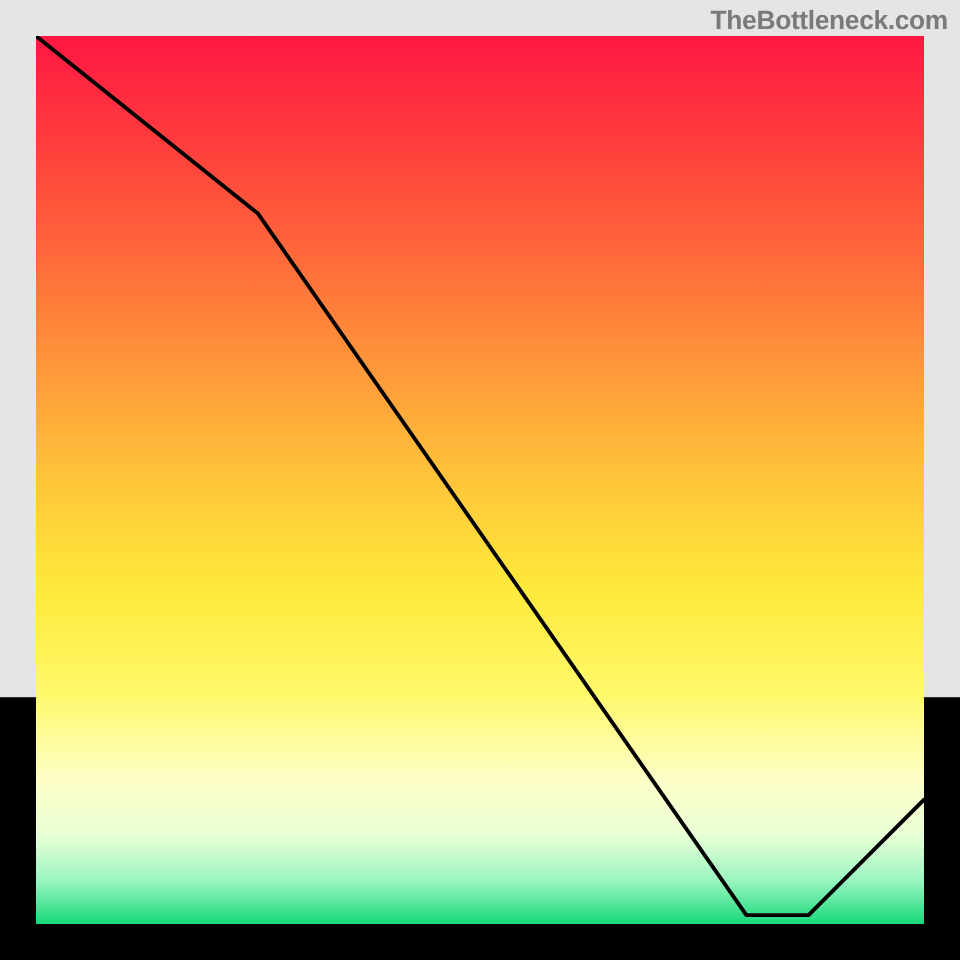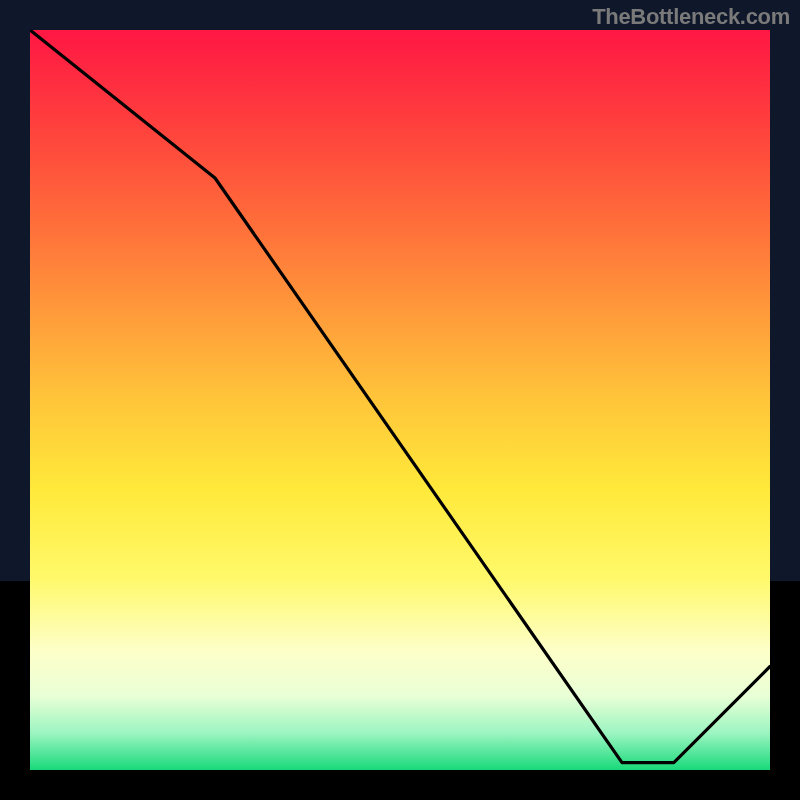--- a/index.html
+++ b/index.html
@@ -8,21 +8,21 @@
     width: 800px;
     height: 800px;
     background: #000;
     overflow: hidden;
     font-family: Arial, Helvetica, sans-serif;
   }
   .outer {
     position: relative;
     width: 800px;
     height: 581px;
-    background: #0f172a;
+    background: #e5e5e5;
   }
   .plot {
     position: absolute;
     left: 30px;
     top: 30px;
     width: 740px;
     height: 740px;
     
     background: linear-gradient(
       to bottom,

